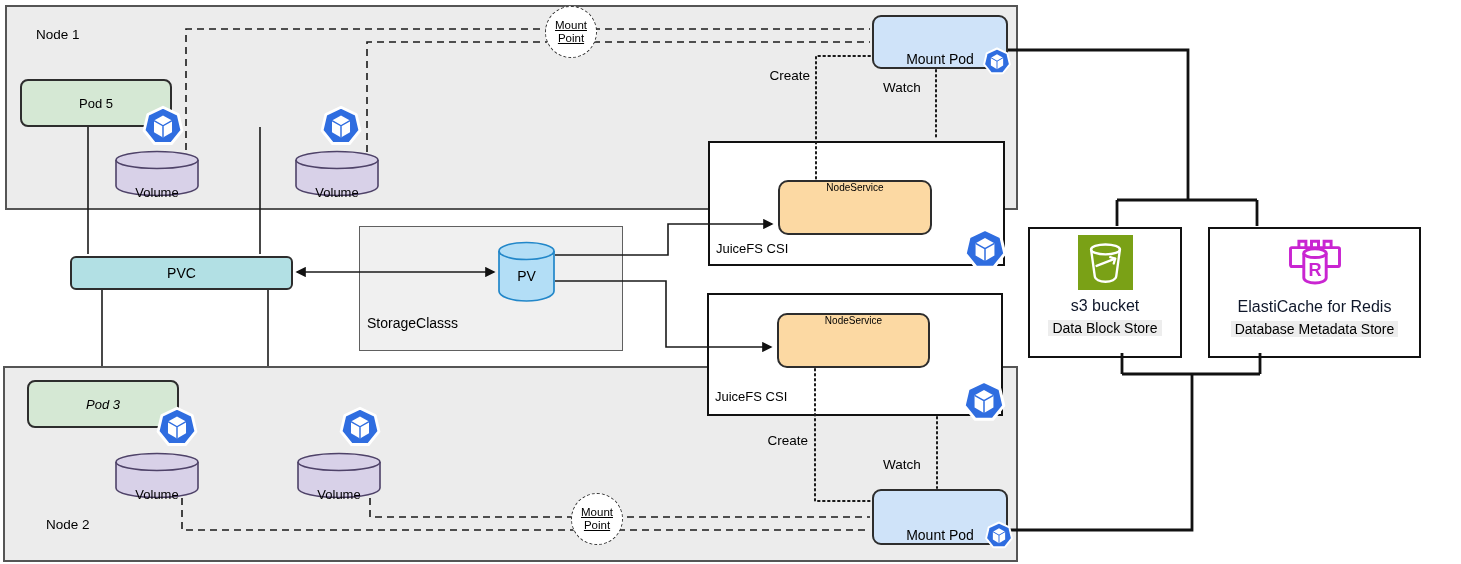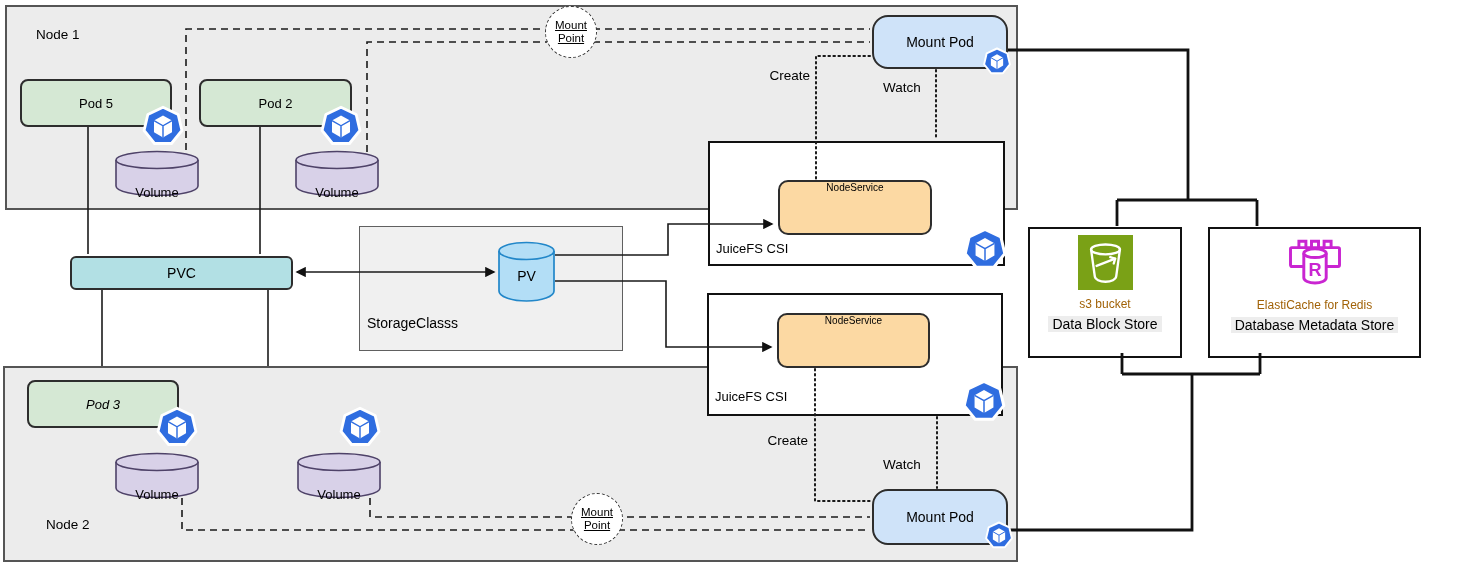--- a/index.html
+++ b/index.html
@@ -11,29 +11,29 @@
   .node-box{background:#ececec;border:2px solid #555;}
   .node-label{font-size:13.5px;}
   .sc-box{background:#f0f0f0;border:1.5px solid #606060;}
   .white-box{background:#fff;border:2px solid #111;}
   .pod-box{background:#d5e8d4;border:2px solid #2d2d2d;border-radius:8px;
     display:flex;align-items:center;justify-content:center;font-size:13px;}
   .pvc-box{background:#b2e0e4;border:2px solid #2d2d2d;border-radius:6px;
     display:flex;align-items:center;justify-content:center;font-size:14px;}
   .ns-box{background:#fcd9a3;border:2px solid #2d2d2d;border-radius:10px;
     display:flex;align-items:flex-start;justify-content:center;font-size:10px;}
-  .mp-box{background:#cfe3f9;border:2px solid #2d2d2d;border-radius:16px;
-    display:flex;align-items:center;justify-content:center;font-size:14px;}
+  .mp-box{background:#cfe3f9;border:2px solid #2d2d2d;border-radius:9px;
+    display:flex;align-items:flex-end;justify-content:center;font-size:14px;}
   .mpoint{background:#fff;border:1.6px dashed #333;border-radius:50%;
     display:flex;flex-direction:column;align-items:center;justify-content:center;
     font-size:11.5px;line-height:1.1;text-align:center;text-decoration:underline;}
   .csi-label{font-size:13px;}
   .cw-label{font-size:13.5px;}
   .store-box{display:flex;flex-direction:column;align-items:center;padding-top:6px;}
-  .store-name{font-size:12px;color:#a16207;margin-top:7px;}
+  .store-name{font-size:16px;color:#0f172a;margin-top:7px;}
   .store-tag{font-size:14px;color:#000;background:#ededed;padding:0 4px;margin-top:5px;white-space:nowrap;}
   .vol-label{position:absolute;left:0;top:35px;width:100%;text-align:center;font-size:13px;}
   .pv-label{position:absolute;left:0;top:27px;width:100%;text-align:center;font-size:14px;}
   svg{display:block;}
   #connectors{position:absolute;left:0;top:0;z-index:2;pointer-events:none;}
   .z0{z-index:0;} .z1{z-index:1;} .z3{z-index:3;}
 </style>
 </head>
 <body>
 
@@ -135,23 +135,20 @@
 
   <div class="abs node-label z3" style="left:36px;top:27px;">Node 1</div>
   <div class="abs node-label z3" style="left:46px;top:517px;">Node 2</div>
   <div class="abs z3" style="left:367px;top:315px;font-size:14px;">StorageClasss</div>
   <div class="abs csi-label z3" style="left:716px;top:241px;">JuiceFS CSI</div>
   <div class="abs csi-label z3" style="left:715px;top:389px;">JuiceFS CSI</div>
 
   <div class="abs pod-box z3" style="left:20px;top:79px;width:148px;height:44px;">
     <span>Pod 5</span>
   </div>
-  <div class="abs pod-box z3" style="left:199px;top:79px;width:149px;height:44px;">
-    <span>Pod 2</span>
-  </div>
   <div class="abs pod-box z3" style="left:27px;top:380px;width:148px;height:44px;font-style:italic;">
     <span>Pod 3</span>
   </div>
 
   <div class="abs z3" style="left:115px;top:150px;width:84px;height:46px;">
     <svg width="84" height="46">
         <path d="M1,10 L1,36 C1,41.5 19.4,45.5 42,45.5 C64.6,45.5 83,41.5 83,36 L83,10" fill="#d8d1e8" stroke="#4e4268" stroke-width="1.6"></path>
         <ellipse cx="42" cy="10" rx="41" ry="8.5" fill="#d8d1e8" stroke="#4e4268" stroke-width="1.6"></ellipse>
       </svg>
     <span class="vol-label">Volume</span>

